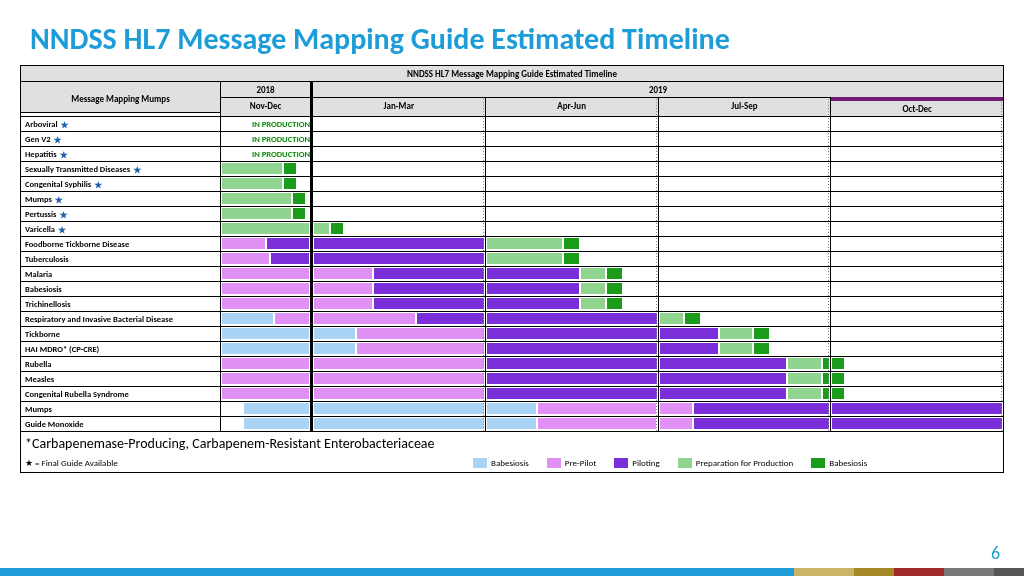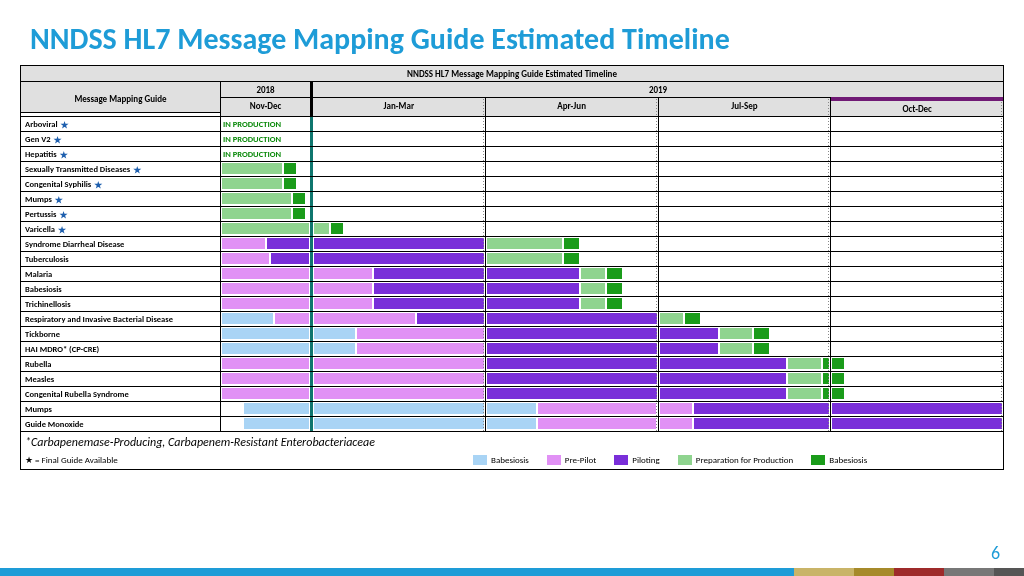--- a/index.html
+++ b/index.html
@@ -16,52 +16,52 @@
 .y2019 { flex: 1; }
 .sub-header { display: flex; border-bottom: 1px solid #000; }
 .sub-label { width: 200px; flex-shrink: 0; background: #e0e0e0; border-right: 1px solid #000; text-align: center; font-weight: bold; padding: 2px 0; }
 .sub-2018 { width: 92px; flex-shrink: 0; background: #e0e0e0; border-right: 3px solid #000; text-align: center; font-weight: bold; padding: 2px 0; }
 .sub-q { flex: 1; background: #e0e0e0; border-right: 1px solid #000; text-align: center; font-weight: bold; padding: 2px 0; position: relative; }
 .sub-q:last-child { border-right: none; }
 .sub-q::after { content:""; position:absolute; right:-1px; top:0; bottom:0; width:4px; background-image: radial-gradient(#888 1px, transparent 1px); background-size: 3px 3px; }
 .data-row { display: flex; border-bottom: 1px solid #000; height: 15px; }
 .row-label { width: 200px; flex-shrink: 0; border-right: 1px solid #000; padding: 0 4px; font-weight: bold; font-size: 8.5px; display: flex; align-items: center; }
 .star { color: #1e5fae; margin-left: 3px; font-size: 9px; }
-.cell-2018 { width: 92px; flex-shrink: 0; border-right: 3px solid #0f766e; position: relative; display: flex; align-items: center; }
+.cell-2018 { width: 92px; flex-shrink: 0; border-right: 3px solid #000000; position: relative; display: flex; align-items: center; justify-content: flex-end; }
 .cell-2019 { flex: 1; position: relative; display: flex; }
 .cell-q { flex: 1; border-right: 1px solid #000; position: relative; }
 .cell-q:last-child { border-right: none; }
 .cell-q::after { content:""; position:absolute; right:-1px; top:0; bottom:0; width:4px; background-image: radial-gradient(#888 1px, transparent 1px); background-size: 3px 3px; z-index:5; }
 .in-prod { color: #0a8a0a; font-weight: bold; font-size: 8.5px; padding-left: 2px; }
 .bar { position: absolute; top: 0; bottom: 1px; border:1px solid #fff; }
 .c-dev { background: #a9d4f5; }
 .c-prepilot { background: #e191f5; }
 .c-pilot { background: #7a2fd9; }
 .c-prep { background: #8fd48f; }
 .c-prod { background: #1a9c1a; }
-.footnote-area { font-size: 12px; padding: 3px 4px; font-style: italic; }
+.footnote-area { font-size: 14px; padding: 3px 4px; }
 .legend-row { display: flex; align-items: center; gap: 18px; font-size: 9px; padding: 2px 4px 4px; }
 .legend-left { font-size: 9px; flex-shrink:0; width: 430px;}
 .legend-item { display: flex; align-items: center; gap: 4px; }
 .legend-box { width: 14px; height: 10px; }
 .page-num { position: absolute; bottom: 12px; right: 24px; color: #1e9cd7; font-size: 18px; }
 .bottom-bar { position: absolute; bottom: 0; left: 0; right: 0; height: 8px; display: flex; }
 .bottom-bar > div { height: 100%; }
 .bb1{background:#1e9cd7;flex:4} .bb2{background:#c9b468;width:60px} .bb3{background:#a68a2a;width:40px} .bb4{background:#9e2a2a;width:50px} .bb5{background:#777;width:50px} .bb6{background:#555;width:30px}
 </style>
 </head>
 <body>
 
 <div class="slide-title">NNDSS HL7 Message Mapping Guide Estimated Timeline</div>
 
 <div class="chart-wrap">
 <div class="table-container">
   <div class="table-title">NNDSS HL7 Message Mapping Guide Estimated Timeline</div>
   <div class="header-row">
-    <div class="label-col" style="height:30px;line-height:30px">Message Mapping Guide</div>
+    <div class="label-col" style="height:30px;line-height:30px">Message Mapping Mumps</div>
     <div class="y2018">2018</div>
     <div class="y2019">2019</div>
   </div>
   <div class="sub-header" style="margin-top:-16px">
     <div class="sub-label" style="background:transparent;border-top:none"></div>
     <div class="sub-2018" style="border-top:1px solid #000">Nov-Dec</div>
     <div class="sub-q" style="border-top:1px solid #000">Jan-Mar</div>
     <div class="sub-q" style="border-top:1px solid #000">Apr-Jun</div>
     <div class="sub-q" style="border-top:1px solid #000">Jul-Sep</div>
     <div class="sub-q" style="border-top:4px solid #701a75">Oct-Dec</div>
@@ -164,21 +164,21 @@
             <div class="cell-q">
               <div class="bar c-prep" style="left: 0%; width: 10%;"></div>
               <div class="bar c-prod" style="left: 10%; width: 8%;"></div>
             </div>
             <div class="cell-q"></div>
             <div class="cell-q"></div>
             <div class="cell-q"></div>
           </div>
         </div>
         <div class="data-row">
-          <div class="row-label">Syndrome Diarrheal Disease</div>
+          <div class="row-label">Foodborne Tickborne Disease</div>
           <div class="cell-2018">
             <div class="bar c-prepilot" style="left: 0%; width: 50%;"></div>
             <div class="bar c-pilot" style="left: 50%; width: 50%;"></div>
           </div>
           <div class="cell-2019">
             <div class="cell-q">
               <div class="bar c-pilot" style="left: 0%; width: 100%;"></div>
             </div>
             <div class="cell-q">
               <div class="bar c-prep" style="left: 0%; width: 45%;"></div>

